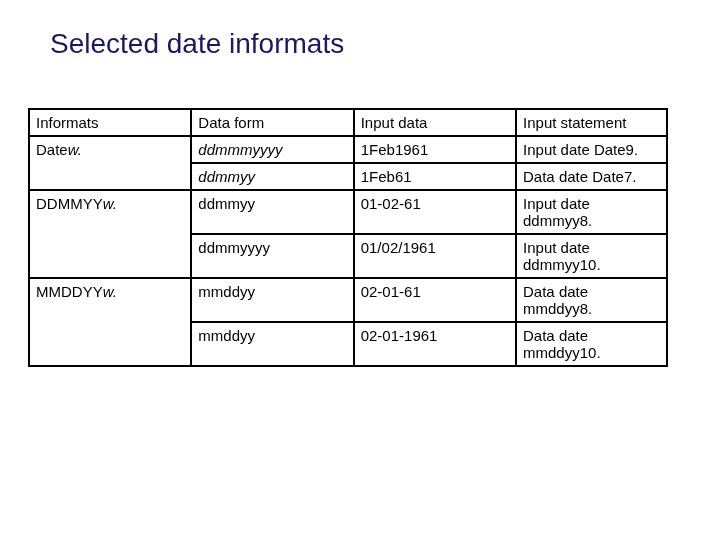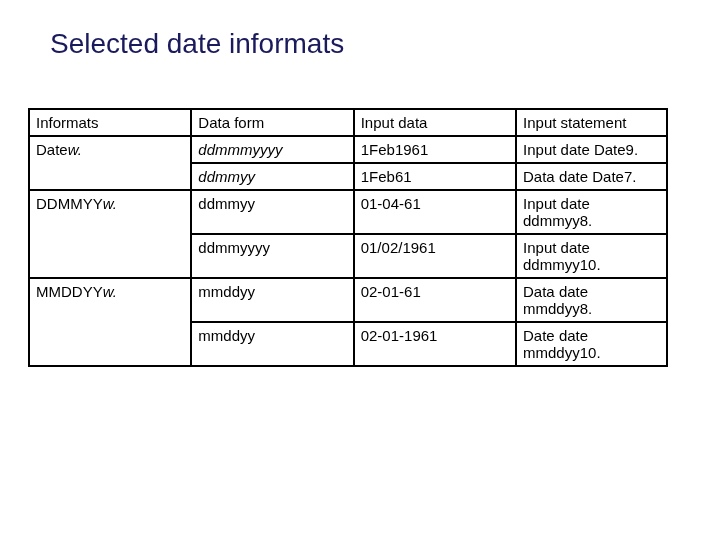--- a/index.html
+++ b/index.html
@@ -60,34 +60,34 @@
       <td>Input date Date9.</td>
     </tr>
     <tr>
       <td class="italic">ddmmyy</td>
       <td>1Feb61</td>
       <td>Data date Date7.</td>
     </tr>
     <tr>
       <td rowspan="2" class="fmt"><span>DDMMYY</span><span class="w">w.</span></td>
       <td>ddmmyy</td>
-      <td>01-04-61</td>
+      <td>01-02-61</td>
       <td>Input date ddmmyy8.</td>
     </tr>
     <tr>
       <td>ddmmyyyy</td>
       <td>01/02/1961</td>
       <td>Input date ddmmyy10.</td>
     </tr>
     <tr>
       <td rowspan="2" class="fmt"><span>MMDDYY</span><span class="w">w.</span></td>
       <td>mmddyy</td>
       <td>02-01-61</td>
       <td>Data date mmddyy8.</td>
     </tr>
     <tr>
       <td>mmddyy</td>
       <td>02-01-1961</td>
-      <td>Date date mmddyy10.</td>
+      <td>Data date mmddyy10.</td>
     </tr>
   </tbody>
     </table>
 </div>
 
 </body></html>

